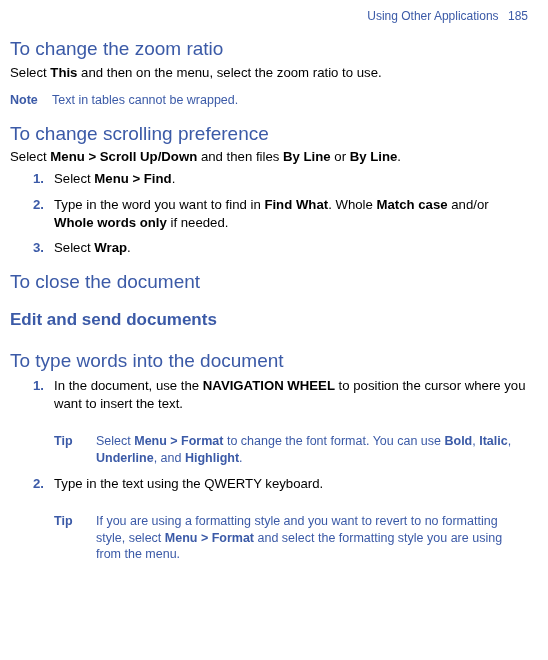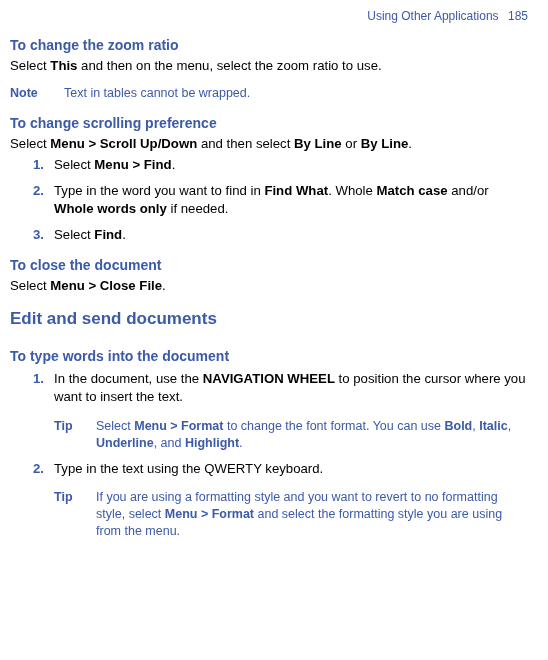--- a/index.html
+++ b/index.html
@@ -18,38 +18,38 @@
   .running-head {
     text-align: right;
     font-size: 12px;
     color: #3b5aa7;
   }
   .running-head .pagenum {
     margin-left: 6px;
   }
   .sub-heading {
     color: #3b5aa7;
-    font-weight: bold;
-    font-size: 14px;
+    font-weight: normal;
+    font-size: 19px;
     margin-top: 12px;
     margin-bottom: 2px;
   }
   .section-heading {
     color: #3b5aa7;
     font-weight: bold;
     font-size: 17px;
     margin-top: 14px;
     margin-bottom: 16px;
   }
   p {
     margin: 0 0 4px 0;
   }
   .note-row {
     display: flex;
-    gap: 20px;
+    gap: 8px;
     margin: 10px 0 6px 0;
     color: #3b5aa7;
     font-size: 12.5px;
   }
   .note-label {
     font-weight: bold;
     min-width: 34px;
   }
   ol.steps {
     list-style: none;
@@ -66,21 +66,21 @@
     font-weight: bold;
     min-width: 16px;
     text-align: right;
   }
   .step-body {
     flex: 1;
   }
   .tip-row {
     display: flex;
     gap: 20px;
-    margin-top: 12px;
+    margin-top: 20px;
     color: #3b5aa7;
     font-size: 12.5px;
   }
   .tip-label {
     font-weight: bold;
     min-width: 22px;
   }
   .tip-body b {
     font-weight: bold;
     text-align: center;
@@ -99,48 +99,45 @@
 <p>
   <span>Select </span><b>This</b><span> and then on the menu, select the zoom ratio to use.</span>
 </p>
 <div class="note-row">
   <div class="note-label">Note</div>
   <div>Text in tables cannot be wrapped.</div>
 </div>
 
 <div class="sub-heading">To change scrolling preference</div>
 <p>
-  <span>Select </span><b>Menu &gt; Scroll Up/Down</b><span> and then select </span><b>By Line</b><span> or </span><b>By Line</b><span>.</span>
+  <span>Select </span><b>Menu &gt; Scroll Up/Down</b><span> and then files </span><b>By Line</b><span> or </span><b>By Line</b><span>.</span>
 </p>
 
 <ol class="steps">
   <li>
     <div class="num">1.</div>
     <div class="step-body">
       <span>Select </span><b>Menu &gt; Find</b><span>.</span>
     </div>
   </li>
   <li>
     <div class="num">2.</div>
     <div class="step-body">
       <span>Type in the word you want to find in </span><b>Find What</b><span>. Whole </span><b>Match case</b><span> and/or </span><b>Whole words only</b><span> if needed.</span>
     </div>
   </li>
   <li>
     <div class="num">3.</div>
     <div class="step-body">
-      <span>Select </span><b>Find</b><span>.</span>
+      <span>Select </span><b>Wrap</b><span>.</span>
     </div>
   </li>
 </ol>
 
 <div class="sub-heading">To close the document</div>
-<p>
-  <span>Select </span><b>Menu &gt; Close File</b><span>.</span>
-</p>
 
 <div class="section-heading">Edit and send documents</div>
 
 <div class="sub-heading">To type words into the document</div>
 <ol class="steps">
   <li>
     <div class="num">1.</div>
     <div class="step-body">
       <p>
         <span>In the document, use the </span><b>NAVIGATION WHEEL</b><span> to position the cursor where you want to insert the text.</span>

